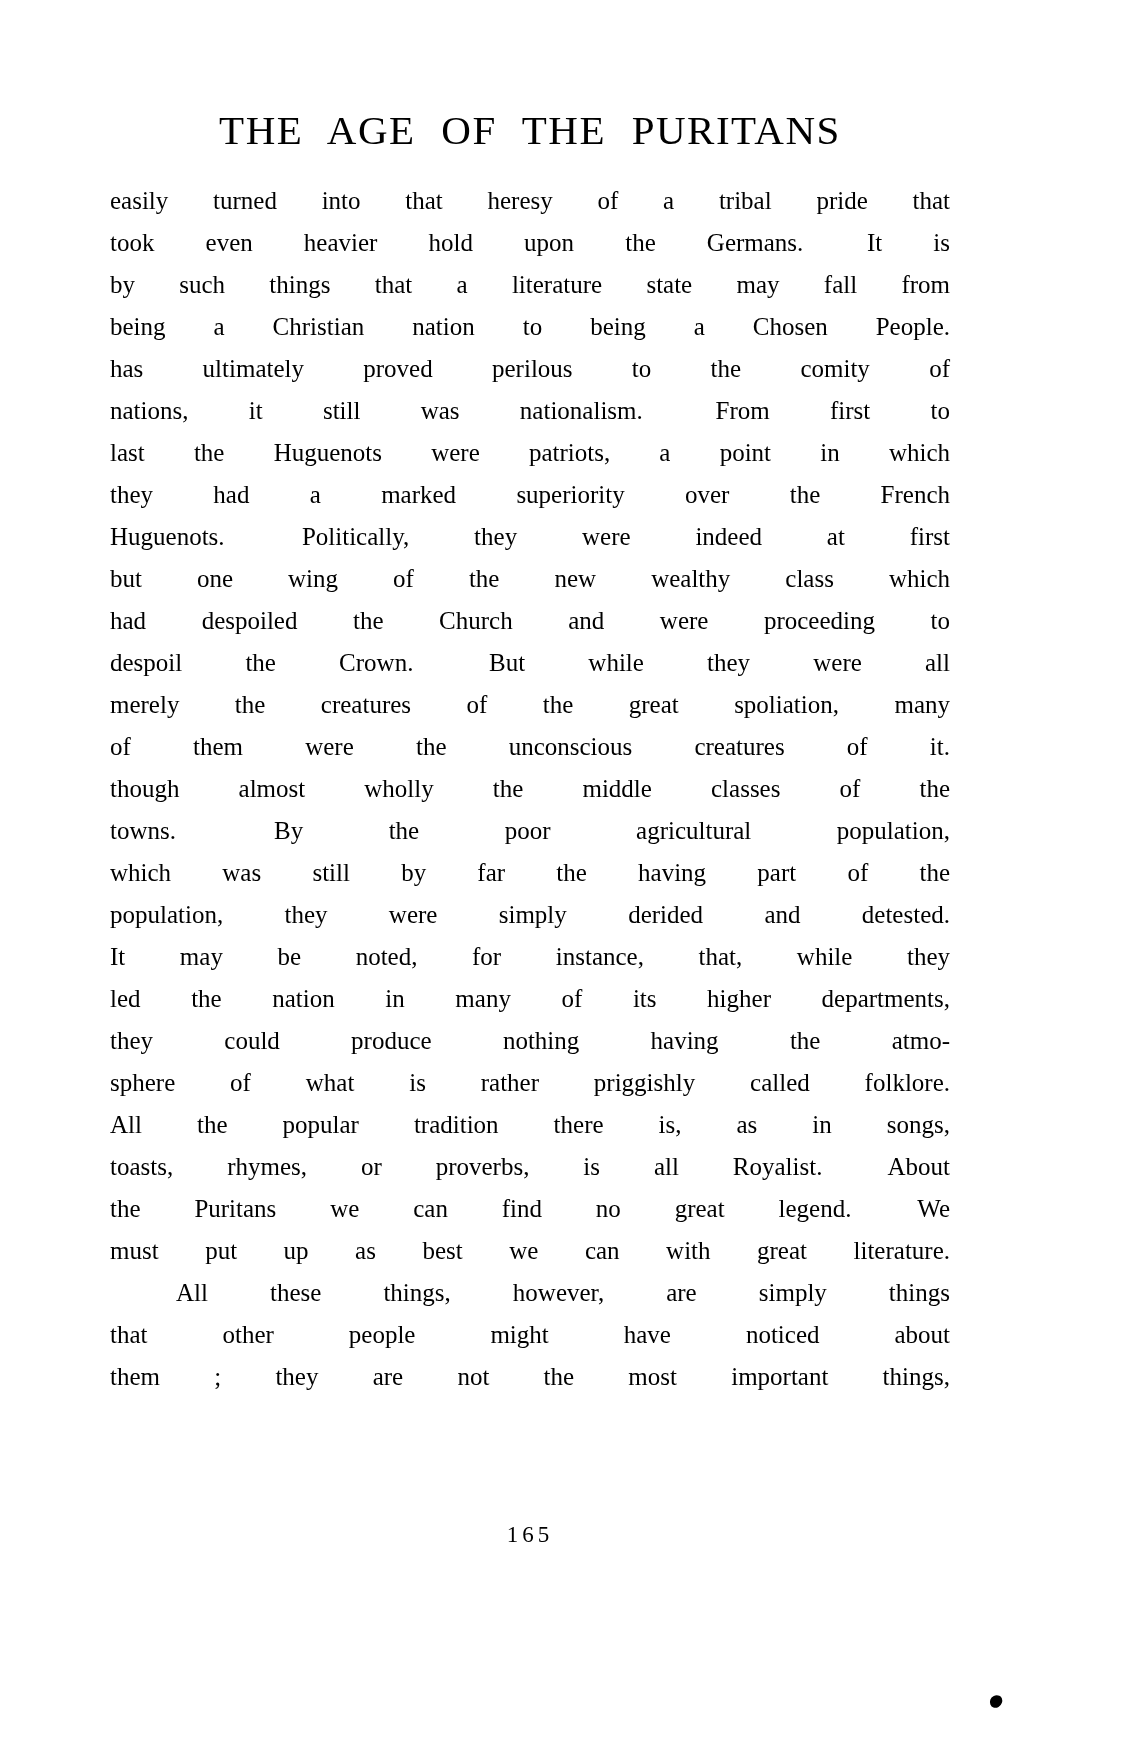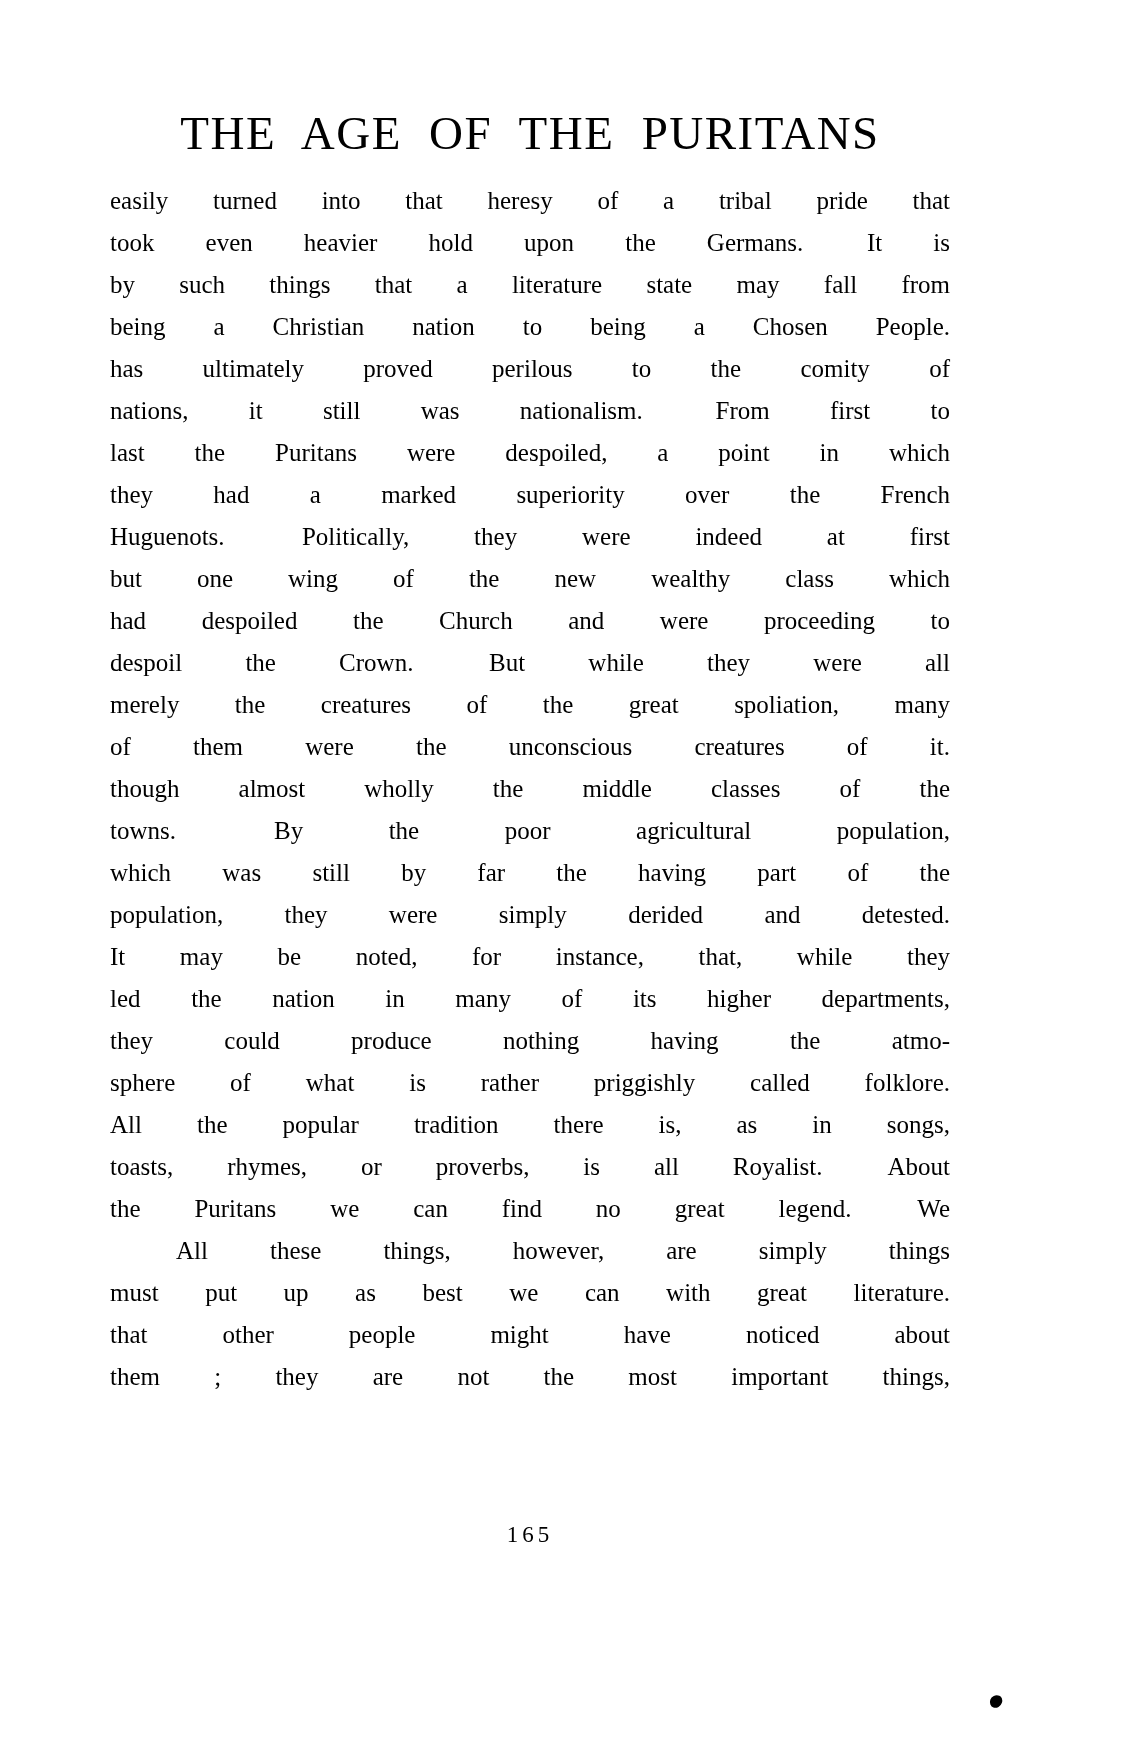--- a/index.html
+++ b/index.html
@@ -19,21 +19,21 @@
     position: absolute;
     inset: 0;
     background: #ffffff;
   }
   .title {
     position: absolute;
     left: 110px;
     top: 106px;
     width: 840px;
     margin: 0;
-    font-size: 47px;
+    font-size: 41px;
     font-weight: normal;
     letter-spacing: 1.5px;
     word-spacing: 14px;
     text-align: center;
     white-space: nowrap;
   }
   .text-block {
     position: absolute;
     left: 110px;
     top: 180px;
@@ -77,41 +77,41 @@
 <div class="page">
   <h1 class="title">THE AGE OF THE PURITANS</h1>
 
   <div class="text-block">
       <div class="line">easily turned into that heresy of a tribal pride that</div>
       <div class="line">took even heavier hold upon the Germans.  It is</div>
       <div class="line">by such things that a literature state may fall from</div>
       <div class="line">being a Christian nation to being a Chosen People.</div>
       <div class="line">has ultimately proved perilous to the comity of</div>
       <div class="line">nations, it still was nationalism.  From first to</div>
-      <div class="line">last the Puritans were despoiled, a point in which</div>
+      <div class="line">last the Huguenots were patriots, a point in which</div>
       <div class="line">they had a marked superiority over the French</div>
       <div class="line">Huguenots.  Politically, they were indeed at first</div>
       <div class="line">but one wing of the new wealthy class which</div>
       <div class="line">had despoiled the Church and were proceeding to</div>
       <div class="line">despoil the Crown.  But while they were all</div>
       <div class="line">merely the creatures of the great spoliation, many</div>
       <div class="line">of them were the unconscious creatures of it.</div>
       <div class="line">though almost wholly the middle classes of the</div>
       <div class="line">towns.  By the poor agricultural population,</div>
       <div class="line">which was still by far the having part of the</div>
       <div class="line">population, they were simply derided and detested.</div>
       <div class="line">It may be noted, for instance, that, while they</div>
       <div class="line">led the nation in many of its higher departments,</div>
       <div class="line">they could produce nothing having the atmo-</div>
       <div class="line">sphere of what is rather priggishly called folklore.</div>
       <div class="line">All the popular tradition there is, as in songs,</div>
       <div class="line">toasts, rhymes, or proverbs, is all Royalist.  About</div>
       <div class="line">the Puritans we can find no great legend.  We</div>
+      <div class="line">must put up as best we can with great literature.</div>
       <div class="line indent">All these things, however, are simply things</div>
-      <div class="line">must put up as best we can with great literature.</div>
       <div class="line">that other people might have noticed about</div>
       <div class="line">them ; they are not the most important things,</div>
     </div>
 
   <div class="page-number">165</div>
 
   <div class="ink-blot"></div>
 </div>
 
 </body></html>

